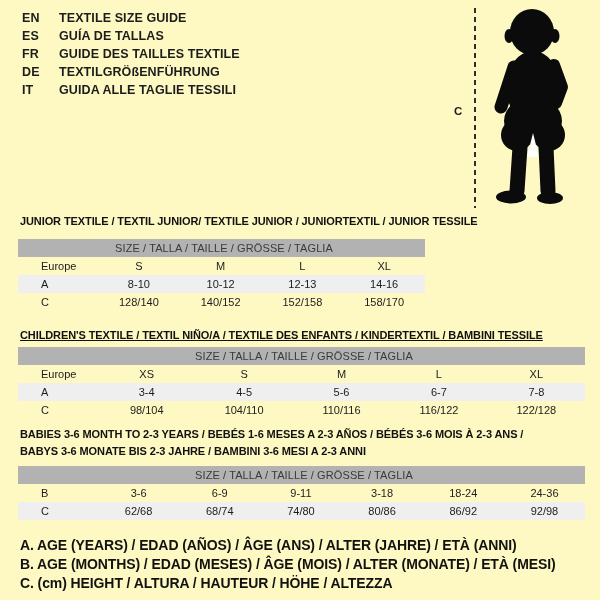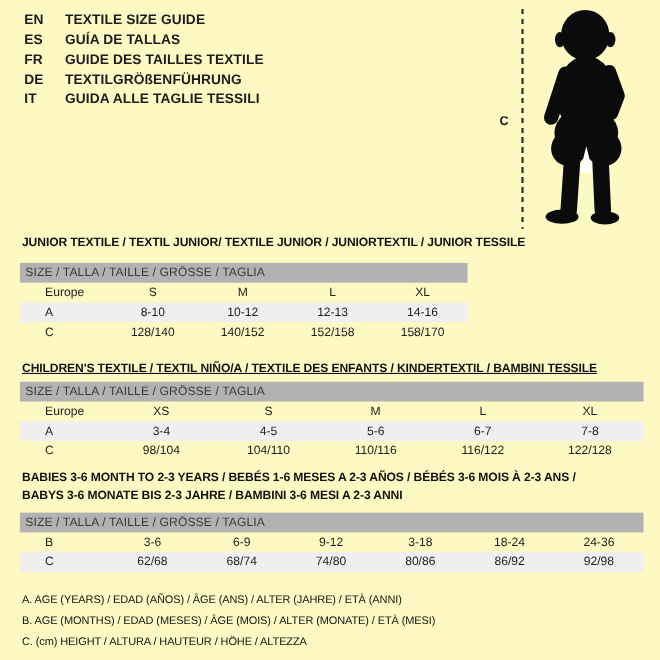--- a/index.html
+++ b/index.html
@@ -42,30 +42,31 @@
   .size-table { position: absolute; left: 18px; }
   .t1 { top: 239px; width: 407px; }
   .t2 { top: 347px; width: 567px; }
   .t3 { top: 466px; width: 567px; }
 
   .band {
     height: 18px; line-height: 18px;
     background: var(--band, #b2b2b2); color: var(--band-text, #3a3a3a);
     font-size: 11px; padding-left: 5px; box-sizing: border-box;
     letter-spacing: 0.1px;
+    text-align: center;
   }
   .t-row { display: flex; height: 18px; line-height: 18px; font-size: 11px; }
   .t-row.shaded { background: var(--shaded, #efefef); }
   .t-label { width: 60px; padding-left: 3px; box-sizing: border-box; text-align: left; margin-left: 20px; }
   .t-cell { flex: 1; text-align: center; }
 
   
   .legend { position: absolute; left: 20px; top: 536px; }
   .legend-line { height: 19px; line-height: 19px;
-                 font-weight: normal; font-size: 10px; letter-spacing: -0.1px;
+                 font-weight: bold; font-size: 14px; letter-spacing: -0.1px;
                  white-space: nowrap; color: #111; }
 </style>
 </head>
 <body>
 
 <div class="page" style="--band: #b2b2b2; --band-text: #3a3a3a; --shaded: #efefef; --text: #1c1c1c;">
 
   <div class="lang-list">
     <div class="lang-row">
       <span class="lang-code">EN</span>
@@ -167,21 +168,21 @@
     </div>
 
   <div class="section-title t3-title-1">BABIES 3-6 MONTH TO 2-3 YEARS / BEBÉS 1-6 MESES A 2-3 AÑOS / BÉBÉS 3-6 MOIS À 2-3 ANS /</div>
   <div class="section-title t3-title-2">BABYS 3-6 MONATE BIS 2-3 JAHRE / BAMBINI 3-6 MESI A 2-3 ANNI</div>
   <div class="size-table t3">
       <div class="band">SIZE / TALLA / TAILLE / GRÖSSE / TAGLIA</div>
       <div class="t-row">
         <div class="t-label">B</div>
         <div class="t-cell">3-6</div>
         <div class="t-cell">6-9</div>
-        <div class="t-cell">9-12</div>
+        <div class="t-cell">9-11</div>
         <div class="t-cell">3-18</div>
         <div class="t-cell">18-24</div>
         <div class="t-cell">24-36</div>
       </div>
       <div class="t-row shaded">
         <div class="t-label">C</div>
         <div class="t-cell">62/68</div>
         <div class="t-cell">68/74</div>
         <div class="t-cell">74/80</div>
         <div class="t-cell">80/86</div>

